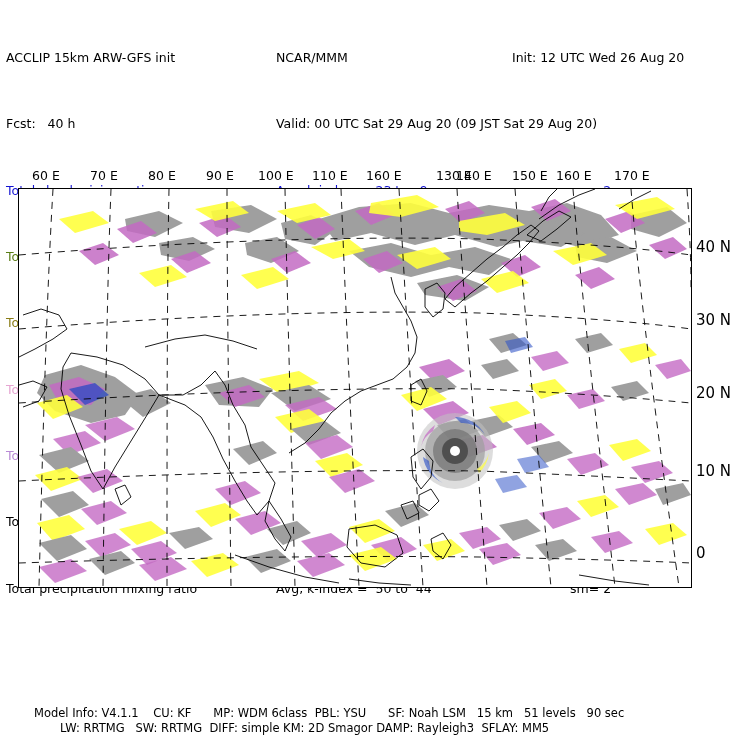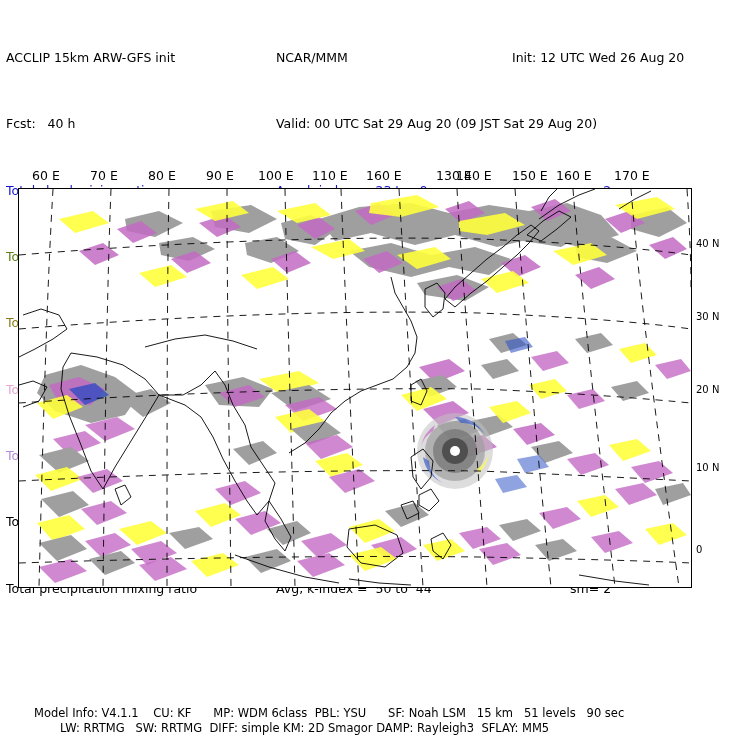--- a/index.html
+++ b/index.html
@@ -63,21 +63,21 @@
   }
   .lonaxis span { position: absolute; top: 0; }
 
   
   .lataxis {
     position: absolute;
     left: 696px;
     top: 186px;
     width: 44px;
     height: 400px;
-    font-size: 10px;
+    font-size: 15px;
     color: #000;
     white-space: pre;
   }
   .lataxis span { position: absolute; left: 0; }
 
   
   .mapwrap {
     position: absolute;
     left: 18px;
     top: 188px;

